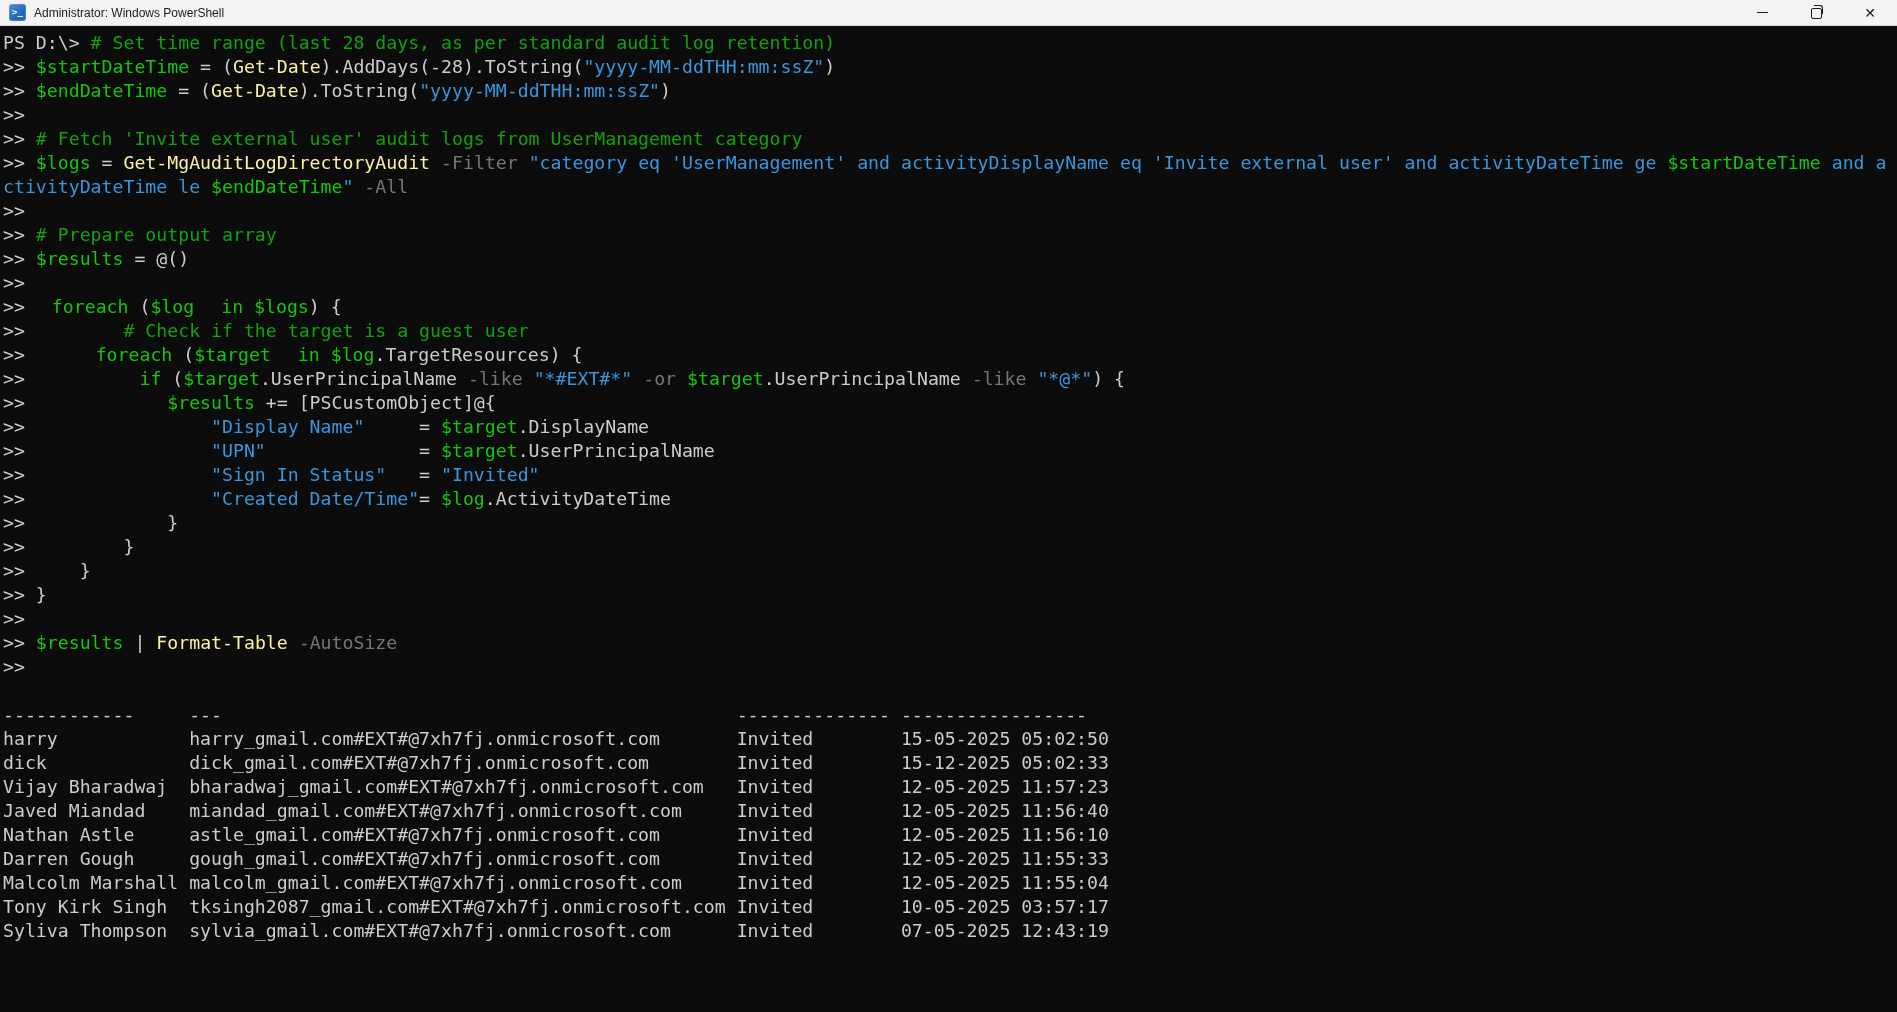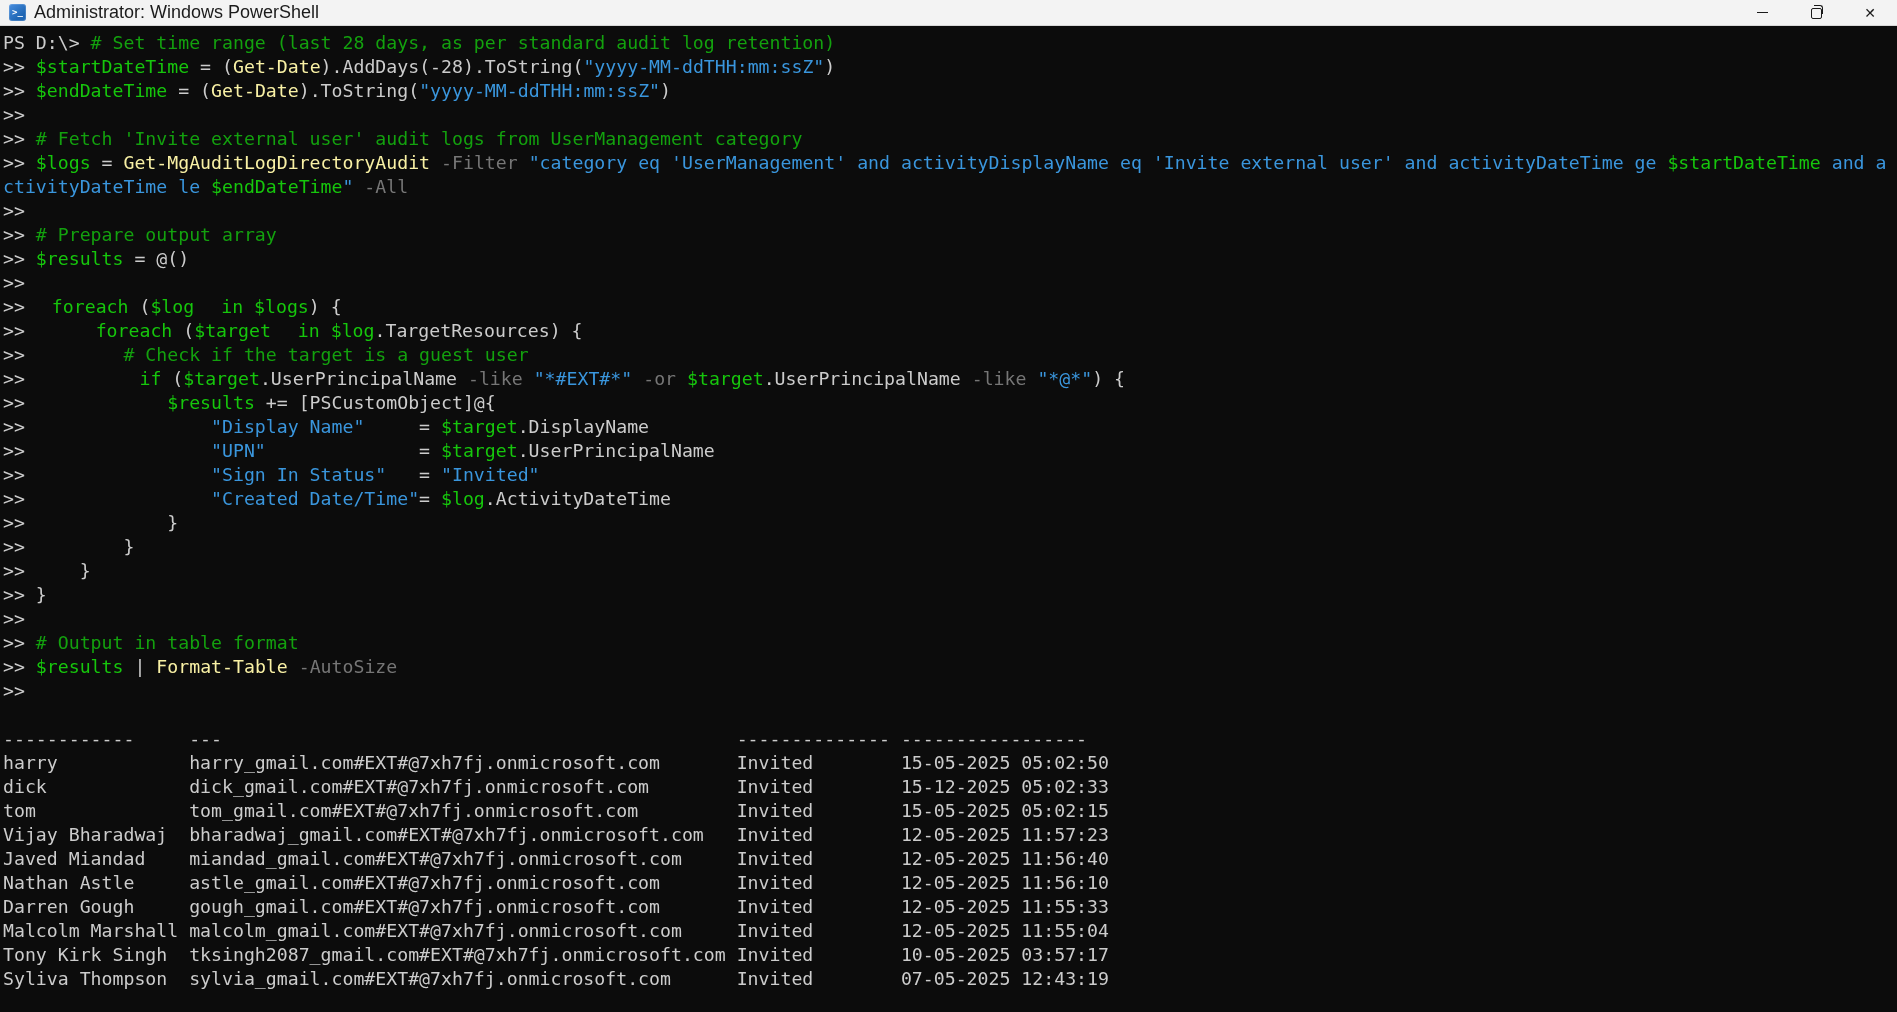--- a/index.html
+++ b/index.html
@@ -17,21 +17,21 @@
   .app-icon{
     width:17px;height:17px;margin-left:9px;border-radius:3px;
     background:linear-gradient(140deg,#4a8fe0 0%,#1f66b4 70%);
     color:#ffffff;display:flex;align-items:center;justify-content:center;
     font-family:"DejaVu Sans Mono","Liberation Mono",monospace;
     font-size:9px;font-weight:bold;letter-spacing:0;line-height:1;
     box-shadow:inset 0 0 0 1px rgba(255,255,255,.15);
     flex:0 0 auto;
   }
   .win-title{
-    margin-left:8px;font-size:18px;color:#1b1b1b;white-space:nowrap;
+    margin-left:8px;font-size:12px;color:#1b1b1b;white-space:nowrap;
   }
   .caption-buttons{margin-left:auto;display:flex;height:100%;}
   .caption-btn{
     width:54px;height:100%;display:flex;align-items:center;justify-content:center;
     cursor:default;
   }
   .glyph-min{width:11px;height:1.3px;background:#1a1a1a;}
   .glyph-restore{
     position:relative;width:9px;height:9px;margin-top:2px;
     border:1.2px solid #1a1a1a;border-radius:2px;background:#f3f3f3;
@@ -89,41 +89,39 @@
       <div class="tline"><span class="tok-d">&gt;&gt; </span><span class="tok-v">$endDateTime</span><span class="tok-d"> = (</span><span class="tok-y">Get-Date</span><span class="tok-d">).ToString(</span><span class="tok-s">"yyyy-MM-ddTHH:mm:ssZ"</span><span class="tok-d">)</span></div>
       <div class="tline"><span class="tok-d">&gt;&gt;</span></div>
       <div class="tline"><span class="tok-d">&gt;&gt; </span><span class="tok-c"># Fetch 'Invite external user' audit logs from UserManagement category</span></div>
       <div class="tline"><span class="tok-d">&gt;&gt; </span><span class="tok-v">$logs</span><span class="tok-d"> = </span><span class="tok-y">Get-MgAuditLogDirectoryAudit</span><span class="tok-d"> </span><span class="tok-p">-Filter</span><span class="tok-d"> </span><span class="tok-s">"category eq 'UserManagement' and activityDisplayName eq 'Invite external user' and activityDateTime ge </span><span class="tok-v">$startDateTime</span><span class="tok-s"> and a</span></div>
       <div class="tline"><span class="tok-s">ctivityDateTime le </span><span class="tok-v">$endDateTime</span><span class="tok-s">"</span><span class="tok-d"> </span><span class="tok-p">-All</span></div>
       <div class="tline"><span class="tok-d">&gt;&gt;</span></div>
       <div class="tline"><span class="tok-d">&gt;&gt; </span><span class="tok-c"># Prepare output array</span></div>
       <div class="tline"><span class="tok-d">&gt;&gt; </span><span class="tok-v">$results</span><span class="tok-d"> = @()</span></div>
       <div class="tline"><span class="tok-d">&gt;&gt;</span></div>
       <div class="tline"><span class="tok-d">&gt;&gt; </span><span class="tok-k">foreach</span><span class="tok-d"> (</span><span class="tok-v">$log</span><span class="tok-d"> </span><span class="tok-k">in</span><span class="tok-d"> </span><span class="tok-v">$logs</span><span class="tok-d">) {</span></div>
+      <div class="tline"><span class="tok-d">&gt;&gt;         </span><span class="tok-c"># Check if the target is a guest user</span></div>
       <div class="tline"><span class="tok-d">&gt;&gt;     </span><span class="tok-k">foreach</span><span class="tok-d"> (</span><span class="tok-v">$target</span><span class="tok-d"> </span><span class="tok-k">in</span><span class="tok-d"> </span><span class="tok-v">$log</span><span class="tok-d">.TargetResources) {</span></div>
-      <div class="tline"><span class="tok-d">&gt;&gt;         </span><span class="tok-c"># Check if the target is a guest user</span></div>
       <div class="tline"><span class="tok-d">&gt;&gt;         </span><span class="tok-k">if</span><span class="tok-d"> (</span><span class="tok-v">$target</span><span class="tok-d">.UserPrincipalName </span><span class="tok-p">-like</span><span class="tok-d"> </span><span class="tok-s">"*#EXT#*"</span><span class="tok-d"> </span><span class="tok-p">-or</span><span class="tok-d"> </span><span class="tok-v">$target</span><span class="tok-d">.UserPrincipalName </span><span class="tok-p">-like</span><span class="tok-d"> </span><span class="tok-s">"*@*"</span><span class="tok-d">) {</span></div>
       <div class="tline"><span class="tok-d">&gt;&gt;             </span><span class="tok-v">$results</span><span class="tok-d"> += [PSCustomObject]@{</span></div>
       <div class="tline"><span class="tok-d">&gt;&gt;                 </span><span class="tok-s">"Display Name"</span><span class="tok-d">     = </span><span class="tok-v">$target</span><span class="tok-d">.DisplayName</span></div>
       <div class="tline"><span class="tok-d">&gt;&gt;                 </span><span class="tok-s">"UPN"</span><span class="tok-d">              = </span><span class="tok-v">$target</span><span class="tok-d">.UserPrincipalName</span></div>
       <div class="tline"><span class="tok-d">&gt;&gt;                 </span><span class="tok-s">"Sign In Status"</span><span class="tok-d">   = </span><span class="tok-s">"Invited"</span></div>
       <div class="tline"><span class="tok-d">&gt;&gt;                 </span><span class="tok-s">"Created Date/Time"</span><span class="tok-d">= </span><span class="tok-v">$log</span><span class="tok-d">.ActivityDateTime</span></div>
       <div class="tline"><span class="tok-d">&gt;&gt;             }</span></div>
       <div class="tline"><span class="tok-d">&gt;&gt;         }</span></div>
       <div class="tline"><span class="tok-d">&gt;&gt;     }</span></div>
       <div class="tline"><span class="tok-d">&gt;&gt; }</span></div>
       <div class="tline"><span class="tok-d">&gt;&gt;</span></div>
-      <div class="tline"><span class="tok-d">&gt;&gt; </span><span class="tok-c"># Output in table format</span></div>
       <div class="tline"><span class="tok-d">&gt;&gt; </span><span class="tok-v">$results</span><span class="tok-d"> | </span><span class="tok-y">Format-Table</span><span class="tok-d"> </span><span class="tok-p">-AutoSize</span></div>
       <div class="tline"><span class="tok-d">&gt;&gt;</span></div>
       <div class="tline"><span class="tok-d"></span></div>
       <div class="tline"><span class="tok-d">------------     ---                                               -------------- -----------------  </span></div>
       <div class="tline"><span class="tok-d">harry            harry_gmail.com#EXT#@7xh7fj.onmicrosoft.com       Invited        15-05-2025 05:02:50</span></div>
       <div class="tline"><span class="tok-d">dick             dick_gmail.com#EXT#@7xh7fj.onmicrosoft.com        Invited        15-12-2025 05:02:33</span></div>
-      <div class="tline"><span class="tok-d">tom              tom_gmail.com#EXT#@7xh7fj.onmicrosoft.com         Invited        15-05-2025 05:02:15</span></div>
       <div class="tline"><span class="tok-d">Vijay Bharadwaj  bharadwaj_gmail.com#EXT#@7xh7fj.onmicrosoft.com   Invited        12-05-2025 11:57:23</span></div>
       <div class="tline"><span class="tok-d">Javed Miandad    miandad_gmail.com#EXT#@7xh7fj.onmicrosoft.com     Invited        12-05-2025 11:56:40</span></div>
       <div class="tline"><span class="tok-d">Nathan Astle     astle_gmail.com#EXT#@7xh7fj.onmicrosoft.com       Invited        12-05-2025 11:56:10</span></div>
       <div class="tline"><span class="tok-d">Darren Gough     gough_gmail.com#EXT#@7xh7fj.onmicrosoft.com       Invited        12-05-2025 11:55:33</span></div>
       <div class="tline"><span class="tok-d">Malcolm Marshall malcolm_gmail.com#EXT#@7xh7fj.onmicrosoft.com     Invited        12-05-2025 11:55:04</span></div>
       <div class="tline"><span class="tok-d">Tony Kirk Singh  tksingh2087_gmail.com#EXT#@7xh7fj.onmicrosoft.com Invited        10-05-2025 03:57:17</span></div>
       <div class="tline"><span class="tok-d">Syliva Thompson  sylvia_gmail.com#EXT#@7xh7fj.onmicrosoft.com      Invited        07-05-2025 12:43:19</span></div>
     </div>
 </div>
 

